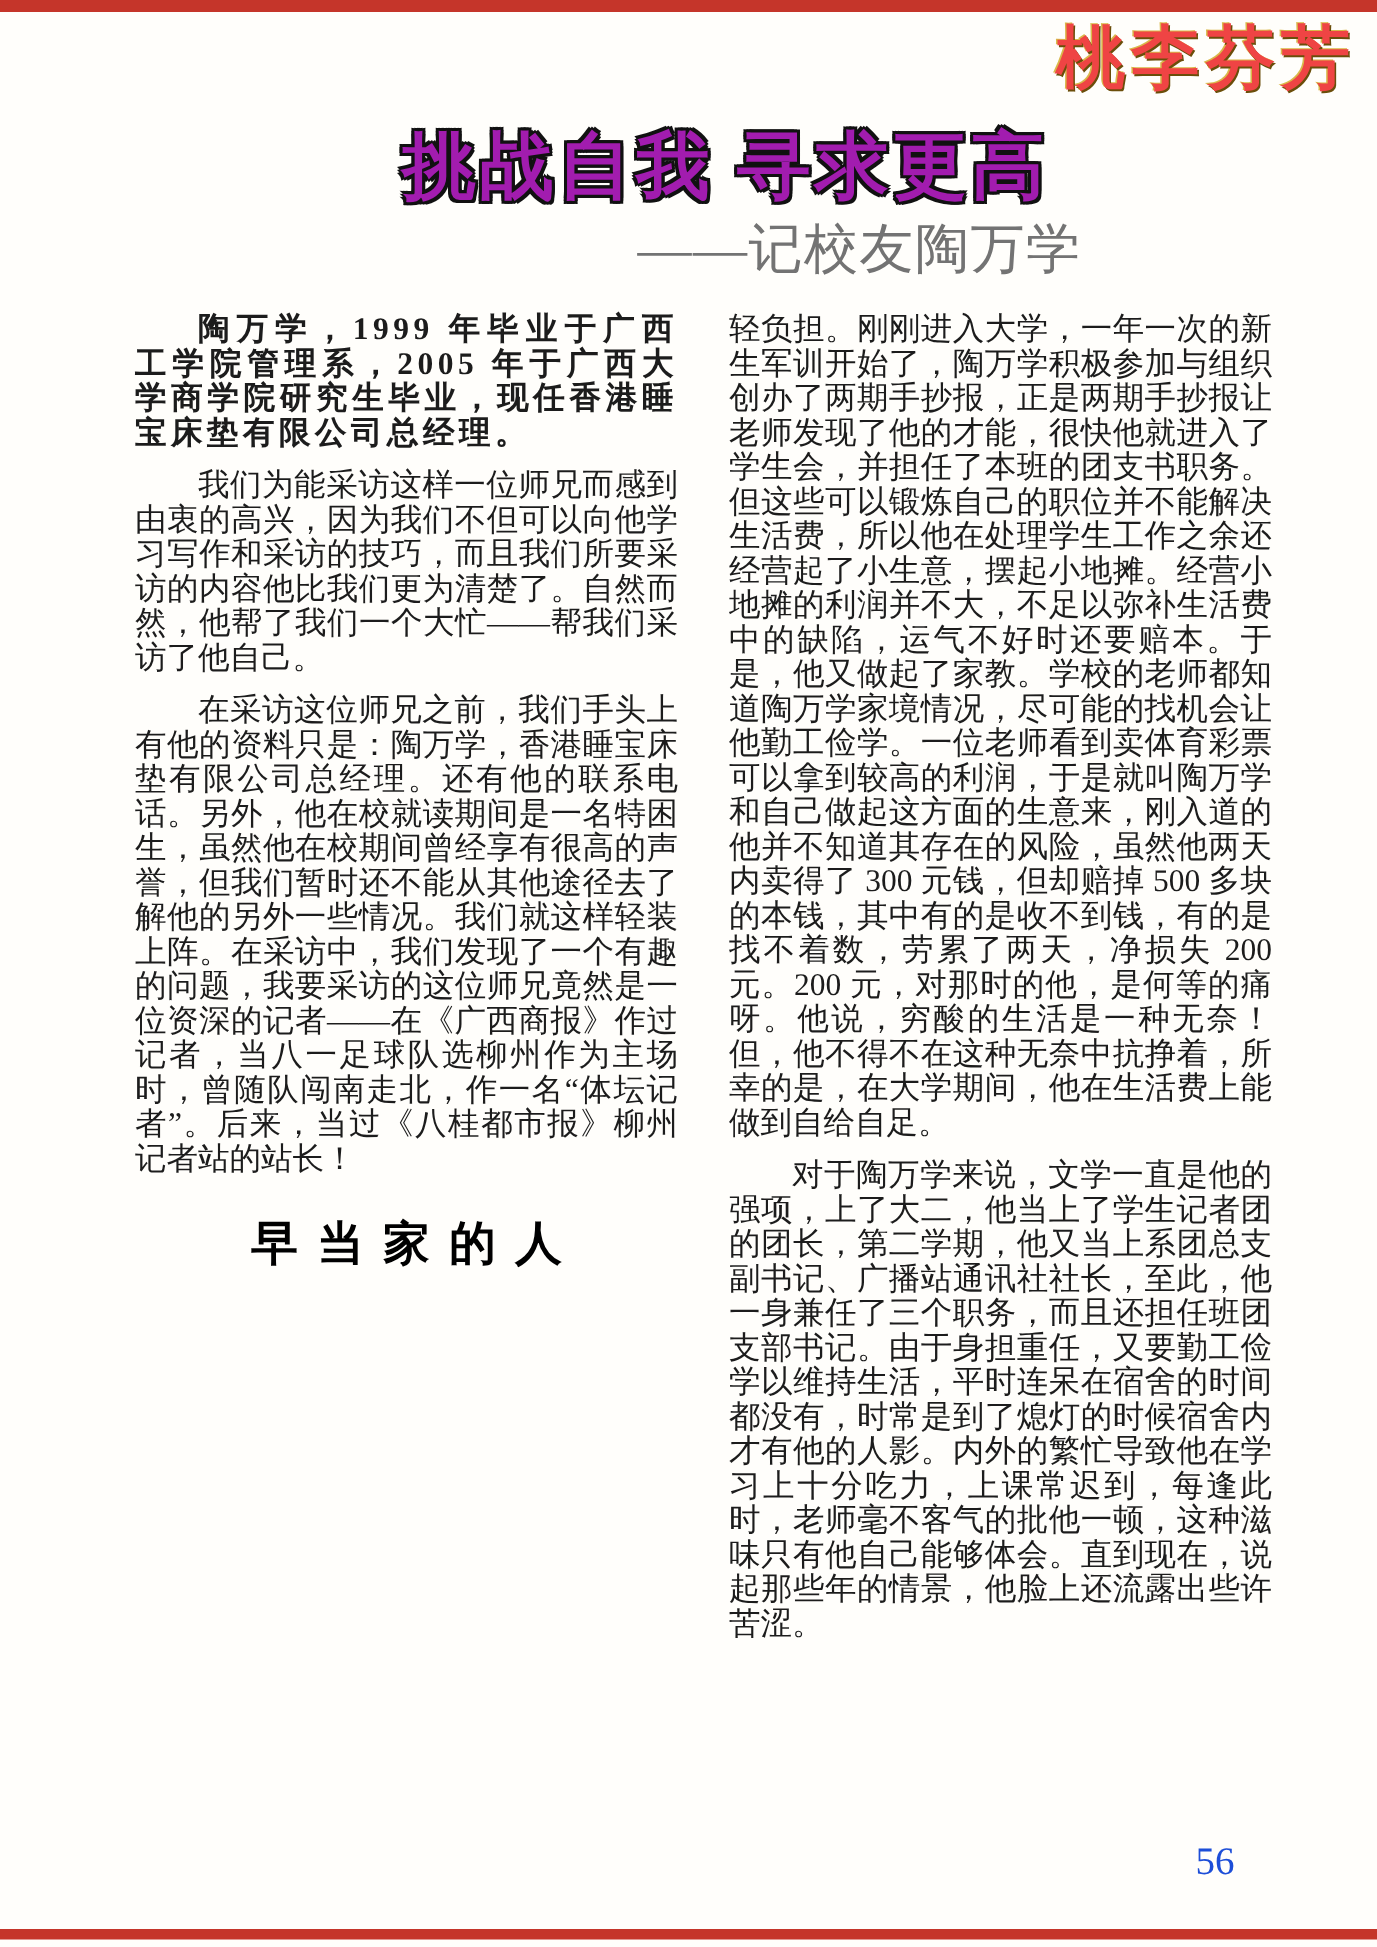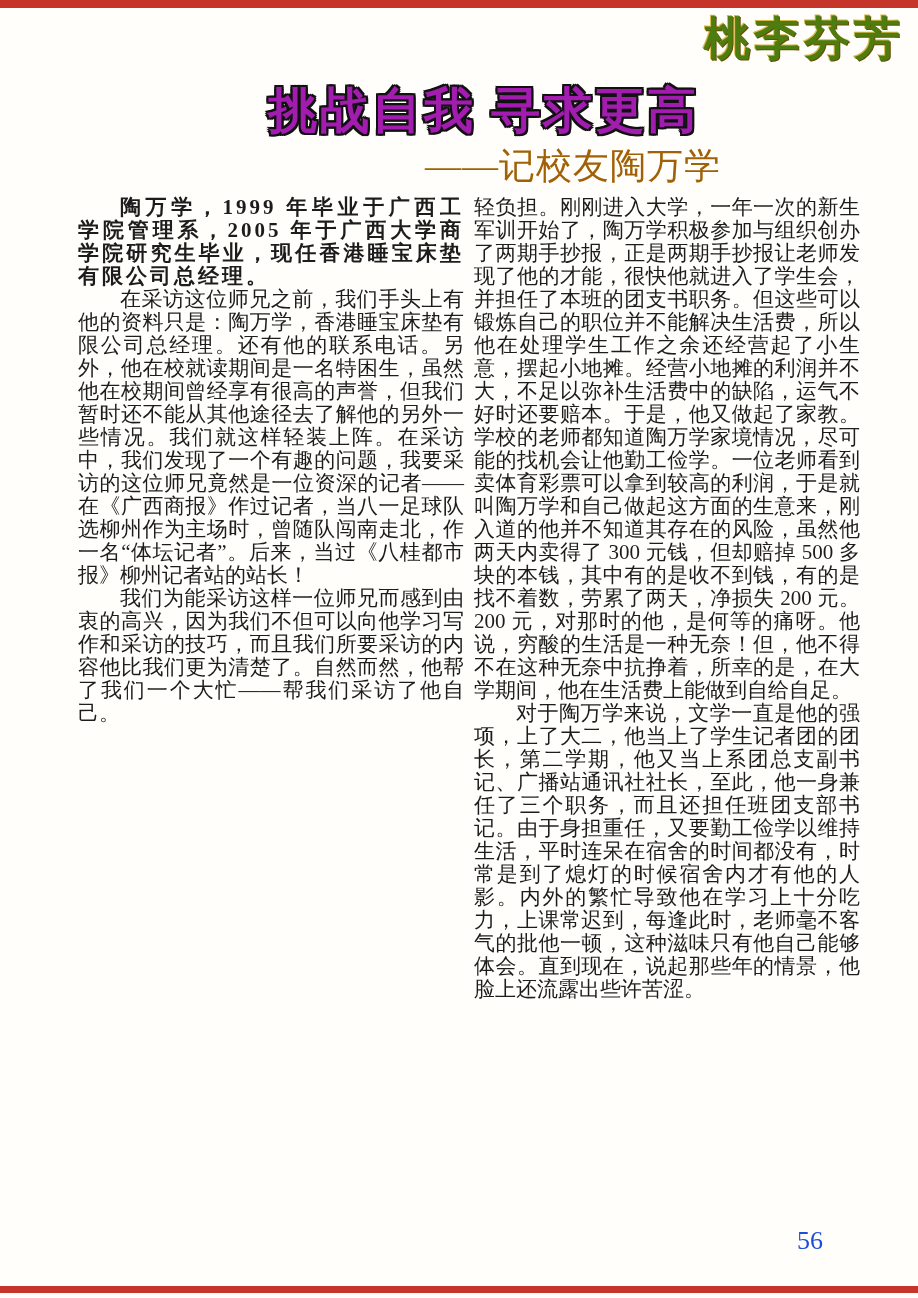--- a/index.html
+++ b/index.html
@@ -28,21 +28,21 @@
     width: 100%; height: 7px;
     background: #c5352a;
   }
   .brand {
     position: absolute;
     top: 8px;
     right: 14px;
     font-size: 46px;
     font-weight: bold;
     letter-spacing: 4px;
-    color: #4d7c0f;
+    color: #ef4444;
     text-shadow: 1px 1px 0 #6b4e0a, -1px -1px 0 #d9b84a;
     white-space: nowrap;
   }
   .title {
     position: absolute;
     top: 78px;
     left: 268px;
     margin: 0;
     font-size: 49px;
     font-weight: 900;
@@ -56,35 +56,35 @@
        0   -2px 0 #111, 0    2px 0 #111;
   }
   .subtitle {
     position: absolute;
     top: 142px;
     left: 425px;
     font-size: 36px;
     font-weight: 500;
     letter-spacing: 1px;
     white-space: nowrap;
-    color: #a16207;
+    color: #737373;
   }
   .columns {
     position: absolute;
     top: 196px;
     left: 78px;
     width: 782px;
     display: flex;
     gap: 10px;
   }
   .col {
     width: 386px;
   }
   .col p {
-    margin: 0;
+    margin: 12px;
     font-size: 21px;
     line-height: 23px;
     text-align: justify;
     text-indent: 2em;
   }
   .col p.intro {
     font-weight: 600;
     letter-spacing: 3px;
   }
   .col p.no-indent {
@@ -117,22 +117,23 @@
   <div class="brand">桃李芬芳</div>
 
   <h1 class="title">挑战自我 寻求更高</h1>
 
   <div class="subtitle">——记校友陶万学</div>
 
   <div class="columns">
 
     <div class="col">
       <p class="intro">陶万学，1999 年毕业于广西工学院管理系，2005 年于广西大学商学院研究生毕业，现任香港睡宝床垫有限公司总经理。</p>
+      <p>我们为能采访这样一位师兄而感到由衷的高兴，因为我们不但可以向他学习写作和采访的技巧，而且我们所要采访的内容他比我们更为清楚了。自然而然，他帮了我们一个大忙——帮我们采访了他自己。</p>
       <p>在采访这位师兄之前，我们手头上有他的资料只是：陶万学，香港睡宝床垫有限公司总经理。还有他的联系电话。另外，他在校就读期间是一名特困生，虽然他在校期间曾经享有很高的声誉，但我们暂时还不能从其他途径去了解他的另外一些情况。我们就这样轻装上阵。在采访中，我们发现了一个有趣的问题，我要采访的这位师兄竟然是一位资深的记者——在《广西商报》作过记者，当八一足球队选柳州作为主场时，曾随队闯南走北，作一名“体坛记者”。后来，当过《八桂都市报》柳州记者站的站长！</p>
-      <p>我们为能采访这样一位师兄而感到由衷的高兴，因为我们不但可以向他学习写作和采访的技巧，而且我们所要采访的内容他比我们更为清楚了。自然而然，他帮了我们一个大忙——帮我们采访了他自己。</p>
+      <h2 class="section-heading">早当家的人</h2>
     </div>
 
     <div class="col">
       <p class="no-indent">轻负担。刚刚进入大学，一年一次的新生军训开始了，陶万学积极参加与组织创办了两期手抄报，正是两期手抄报让老师发现了他的才能，很快他就进入了学生会，并担任了本班的团支书职务。但这些可以锻炼自己的职位并不能解决生活费，所以他在处理学生工作之余还经营起了小生意，摆起小地摊。经营小地摊的利润并不大，不足以弥补生活费中的缺陷，运气不好时还要赔本。于是，他又做起了家教。学校的老师都知道陶万学家境情况，尽可能的找机会让他勤工俭学。一位老师看到卖体育彩票可以拿到较高的利润，于是就叫陶万学和自己做起这方面的生意来，刚入道的他并不知道其存在的风险，虽然他两天内卖得了 300 元钱，但却赔掉 500 多块的本钱，其中有的是收不到钱，有的是找不着数，劳累了两天，净损失 200 元。200 元，对那时的他，是何等的痛呀。他说，穷酸的生活是一种无奈！但，他不得不在这种无奈中抗挣着，所幸的是，在大学期间，他在生活费上能做到自给自足。</p>
       <p>对于陶万学来说，文学一直是他的强项，上了大二，他当上了学生记者团的团长，第二学期，他又当上系团总支副书记、广播站通讯社社长，至此，他一身兼任了三个职务，而且还担任班团支部书记。由于身担重任，又要勤工俭学以维持生活，平时连呆在宿舍的时间都没有，时常是到了熄灯的时候宿舍内才有他的人影。内外的繁忙导致他在学习上十分吃力，上课常迟到，每逢此时，老师毫不客气的批他一顿，这种滋味只有他自己能够体会。直到现在，说起那些年的情景，他脸上还流露出些许苦涩。</p>
     </div>
 
   </div>
 
   <div class="page-number">56</div>

